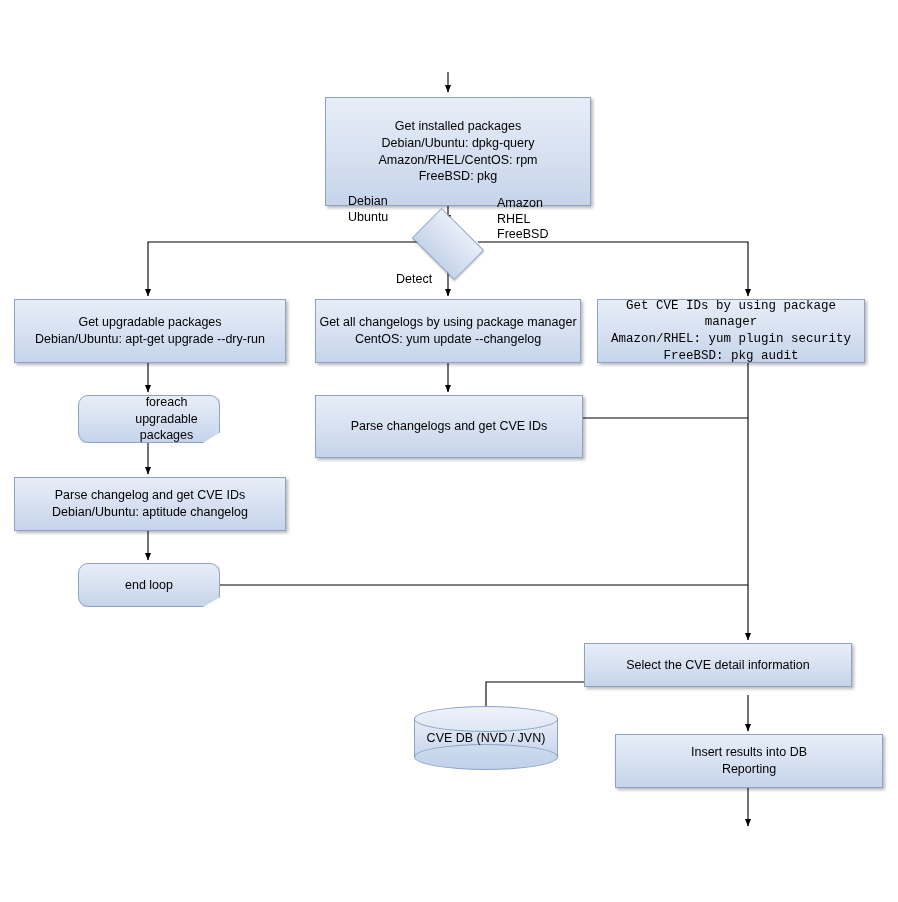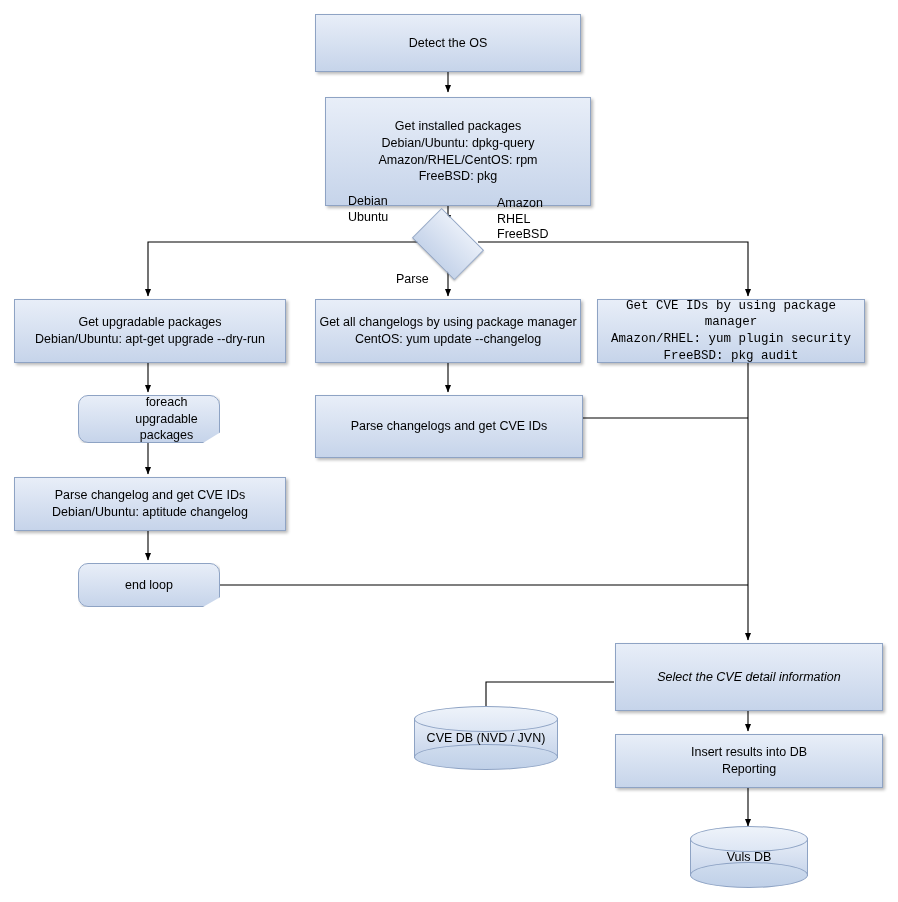--- a/index.html
+++ b/index.html
@@ -154,39 +154,38 @@
       <path d="M748,363 L748,640" marker-end="url(#arrow)"></path>
 
       <path d="M614,682 L486,682 L486,712"></path>
 
       <path d="M748,695 L748,731" marker-end="url(#arrow)"></path>
 
       <path d="M748,788 L748,826" marker-end="url(#arrow)"></path>
     </g>
   </svg>
 
-  <div class="node" style="left:315px; top:14px; width:266px; height:58px;">Detect the OS</div>
 
   <div class="node" style="left:325px; top:97px; width:266px; height:109px;">Get installed packages
 Debian/Ubuntu: dpkg-query
 Amazon/RHEL/CentOS: rpm
 FreeBSD: pkg</div>
 
   <div class="node diamond" style="left:418px; top:224px; width:60px; height:40px;">
     <div class="diamond-shape"></div>
   </div>
 
   <div class="edge-label" style="left:348px; top:194px; width:82px; text-align:left;">Debian
 Ubuntu</div>
 
   <div class="edge-label" style="left:497px; top:196px; width:90px; text-align:left;">Amazon
 RHEL
 FreeBSD</div>
 
-  <div class="edge-label" style="left:396px; top:272px; width:80px; text-align:left;">Parse</div>
+  <div class="edge-label" style="left:396px; top:272px; width:80px; text-align:left;">Detect</div>
 
   <div class="node" style="left:14px; top:299px; width:272px; height:64px;">Get upgradable packages
 Debian/Ubuntu: apt-get upgrade --dry-run</div>
 
   <div class="node" style="left:315px; top:299px; width:266px; height:64px;">Get all changelogs by using package manager
 CentOS: yum update --changelog</div>
 
   <div class="node" style="left:597px; top:299px; width:268px; height:64px;font-family:Liberation Mono, monospace;">Get CVE IDs by using package manager
 Amazon/RHEL: yum plugin security
 FreeBSD: pkg audit</div>
@@ -194,36 +193,28 @@
   <div class="node loop" style="left:78px; top:395px; width:142px; height:48px;padding-left:35px;">foreach
 upgradable  packages</div>
 
   <div class="node" style="left:315px; top:395px; width:268px; height:63px;">Parse changelogs and get CVE IDs</div>
 
   <div class="node" style="left:14px; top:477px; width:272px; height:54px;">Parse changelog and get  CVE IDs
 Debian/Ubuntu: aptitude changelog</div>
 
   <div class="node loop" style="left:78px; top:563px; width:142px; height:44px;">end loop</div>
 
-  <div class="node" style="left:615px; top:643px; width:268px; height:68px;font-style:italic;">Select the CVE detail information</div>
+  <div class="node" style="left:584px; top:643px; width:268px; height:44px;">Select the CVE detail information</div>
 
   <div class="node" style="left:615px; top:734px; width:268px; height:54px;">Insert results into DB
 Reporting</div>
 
   <div class="db" style="left:414px; top:706px; width:144px; height:64px;">
     <div class="cyl">
       <div class="cyl-body"></div>
       <div class="cyl-bottom"></div>
       <div class="cyl-top"></div>
     </div>
     <div class="db-label">CVE DB (NVD / JVN)</div>
   </div>
 
-  <div class="db" style="left:690px; top:826px; width:118px; height:62px;">
-    <div class="cyl">
-      <div class="cyl-body"></div>
-      <div class="cyl-bottom"></div>
-      <div class="cyl-top"></div>
-    </div>
-    <div class="db-label">Vuls DB</div>
-  </div>
 
 </div>
 
 </body></html>

